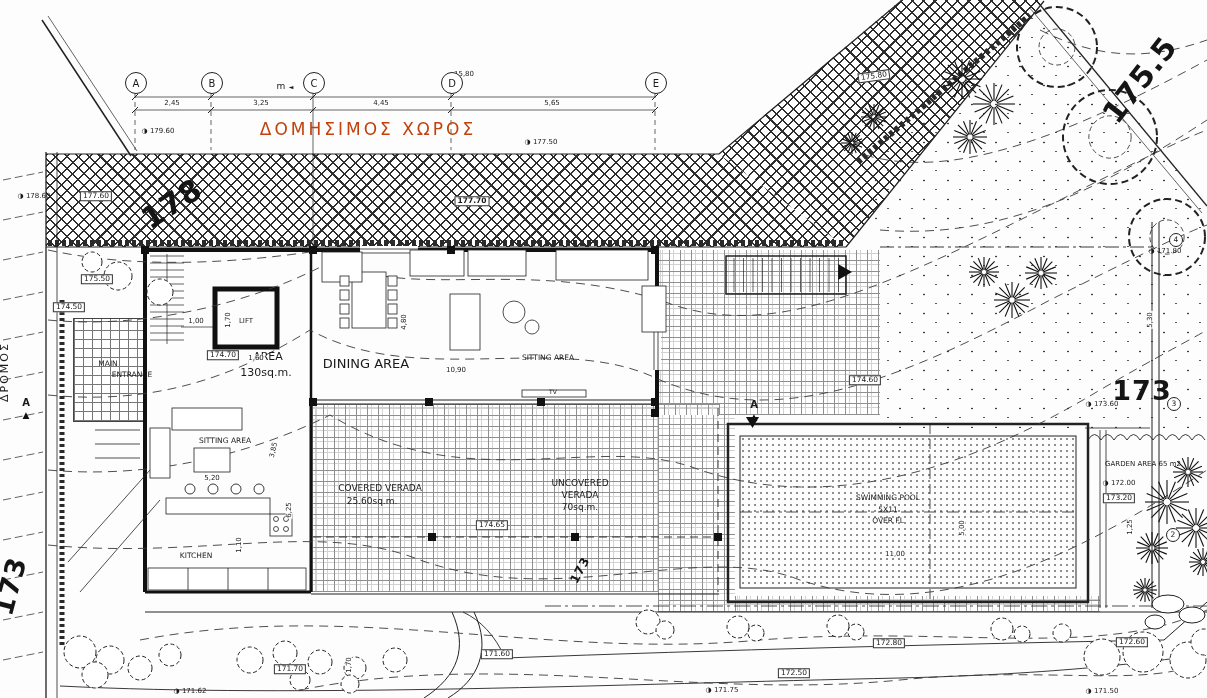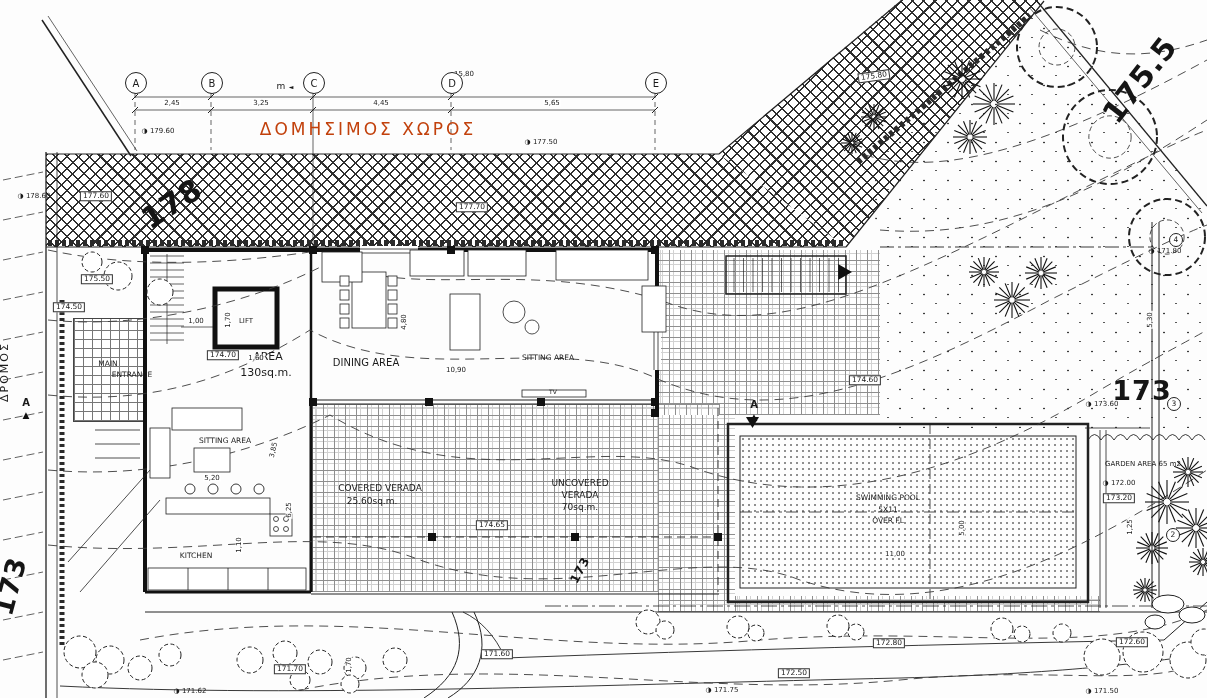--- a/index.html
+++ b/index.html
@@ -507,41 +507,41 @@
   <div id="labels">
     <div class="lbl greek-big" style="left:368px;top:129px;font-size:17px;transform:translate(-50%,-50%);">ΔΟΜΗΣΙΜΟΣ ΧΩΡΟΣ</div>
     <div class="lbl" style="left:4px;top:372px;font-size:11px;letter-spacing:2px;transform:translate(-50%,-50%) rotate(-90deg);">ΔΡΟΜΟΣ</div>
     <div class="lbl" style="left:281px;top:86px;font-size:9px;transform:translate(-50%,-50%);">m</div>
     <div class="lbl" style="left:291px;top:87px;font-size:6px;transform:translate(-50%,-50%);">◄</div>
   <span class="lbl " style="left: 108px; top: 364px; transform: translate(-50%, -50%); font-size: 7.5px;">MAIN</span>
       <span class="lbl " style="left: 108px; top: 375px; transform: translate(-50%, -50%); font-size: 7.5px; padding-left: 48px;">ENTRANCE</span>
       <span class="lbl " style="left: 246px; top: 321px; transform: translate(-50%, -50%); font-size: 7px;">LIFT</span>
       <span class="lbl " style="left: 268px; top: 356px; transform: translate(-50%, -50%); font-size: 11px;">AREA</span>
       <span class="lbl " style="left: 266px; top: 372px; transform: translate(-50%, -50%); font-size: 11px;">130sq.m.</span>
-      <span class="lbl " style="left: 366px; top: 363px; transform: translate(-50%, -50%); font-size: 10px;">DINING AREA</span>
+      <span class="lbl " style="left: 366px; top: 363px; transform: translate(-50%, -50%); font-size: 13px;">DINING AREA</span>
       <span class="lbl " style="left: 548px; top: 358px; transform: translate(-50%, -50%); font-size: 7.5px;">SITTING AREA</span>
       <span class="lbl " style="left: 553px; top: 392px; transform: translate(-50%, -50%); font-size: 6px;">TV</span>
       <span class="lbl " style="left: 225px; top: 441px; transform: translate(-50%, -50%); font-size: 7.5px;">SITTING AREA</span>
       <span class="lbl " style="left: 196px; top: 556px; transform: translate(-50%, -50%); font-size: 7.5px;">KITCHEN</span>
       <span class="lbl " style="left: 380px; top: 488px; transform: translate(-50%, -50%); font-size: 9px;">COVERED VERADA</span>
       <span class="lbl " style="left: 372px; top: 501px; transform: translate(-50%, -50%); font-size: 9px;">25.60sq.m.</span>
       <span class="lbl " style="left: 580px; top: 483px; transform: translate(-50%, -50%); font-size: 9px;">UNCOVERED</span>
       <span class="lbl " style="left: 580px; top: 495px; transform: translate(-50%, -50%); font-size: 9px;">VERADA</span>
       <span class="lbl " style="left: 580px; top: 507px; transform: translate(-50%, -50%); font-size: 9px;">70sq.m.</span>
       <span class="lbl " style="left: 888px; top: 498px; transform: translate(-50%, -50%); font-size: 7.5px;">SWIMMING POOL</span>
       <span class="lbl " style="left: 888px; top: 510px; transform: translate(-50%, -50%); font-size: 7.5px;">5X11</span>
       <span class="lbl " style="left: 888px; top: 521px; transform: translate(-50%, -50%); font-size: 7.5px;">OVER FL</span>
       <span class="lbl " style="left: 1143px; top: 464px; transform: translate(-50%, -50%); font-size: 7px;">GARDEN AREA 65 m2</span>
       <span class="lbl contour" style="left: 172px; top: 204px; transform: translate(-50%, -50%) rotate(-33deg); font-size: 30px;">178</span>
       <span class="lbl contour" style="left: 1140px; top: 80px; transform: translate(-50%, -50%) rotate(-52deg); font-size: 30px;">175.5</span>
       <span class="lbl contour" style="left: 1142px; top: 390px; transform: translate(-50%, -50%); font-size: 27px;">173</span>
       <span class="lbl contour" style="left: 10px; top: 586px; transform: translate(-50%, -50%) rotate(-75deg); font-size: 27px;">173</span>
       <span class="lbl contour" style="left: 580px; top: 570px; transform: translate(-50%, -50%) rotate(-62deg); font-size: 12px;">173</span>
       <span class="lbl box" style="left: 96px; top: 196px; transform: translate(-50%, -50%);">177.60</span>
-      <span class="lbl box" style="left: 472px; top: 207px; transform: translate(-50%, -50%);">177.70</span>
+      <span class="lbl box" style="left: 472px; top: 201px; transform: translate(-50%, -50%); font-weight: bold;">177.70</span>
       <span class="lbl box" style="left: 874px; top: 76px; transform: translate(-50%, -50%) rotate(-8deg);">175.80</span>
       <span class="lbl box" style="left: 97px; top: 279px; transform: translate(-50%, -50%);">175.50</span>
       <span class="lbl box" style="left: 69px; top: 307px; transform: translate(-50%, -50%);">174.50</span>
       <span class="lbl box" style="left: 223px; top: 355px; transform: translate(-50%, -50%);">174.70</span>
       <span class="lbl box" style="left: 492px; top: 525px; transform: translate(-50%, -50%);">174.65</span>
       <span class="lbl box" style="left: 865px; top: 380px; transform: translate(-50%, -50%);">174.60</span>
       <span class="lbl box" style="left: 1119px; top: 498px; transform: translate(-50%, -50%);">173.20</span>
       <span class="lbl box" style="left: 889px; top: 643px; transform: translate(-50%, -50%);">172.80</span>
       <span class="lbl box" style="left: 794px; top: 673px; transform: translate(-50%, -50%);">172.50</span>
       <span class="lbl box" style="left: 1132px; top: 642px; transform: translate(-50%, -50%);">172.60</span>

